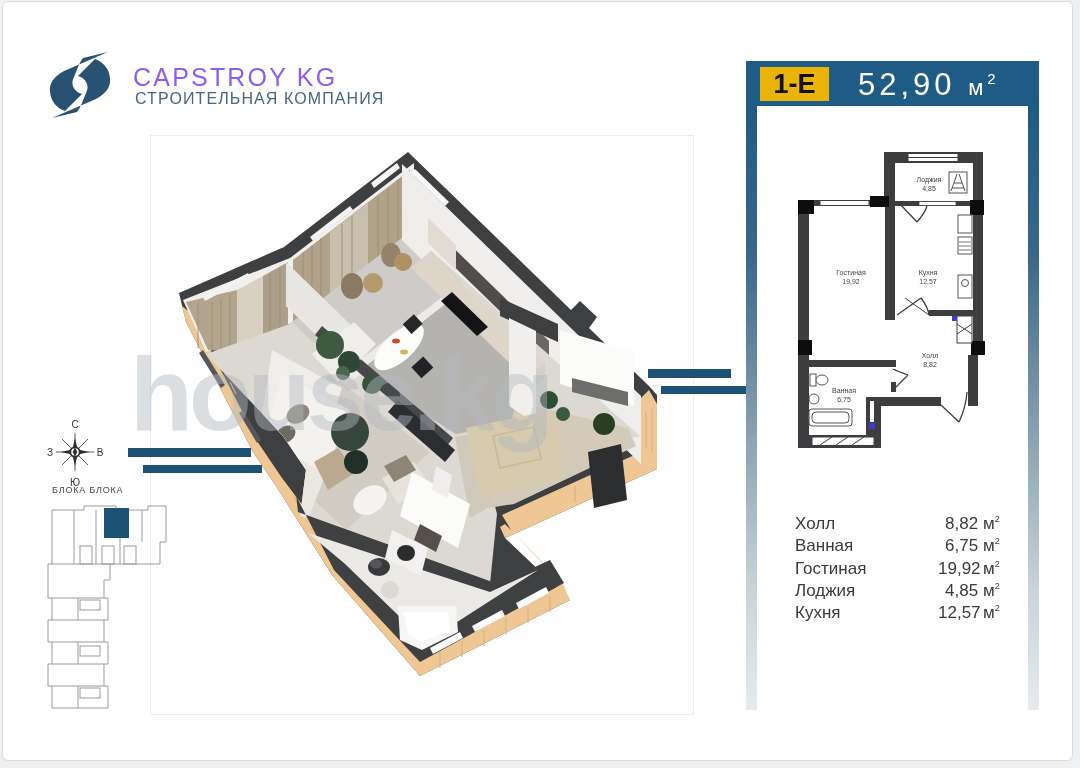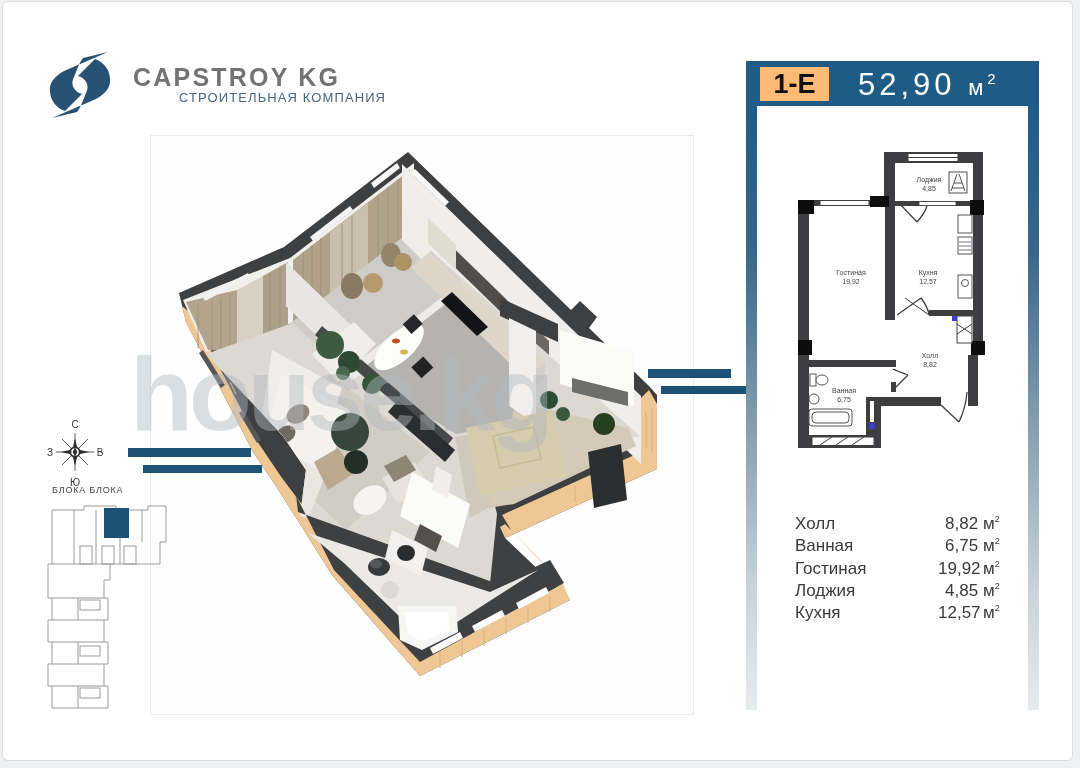--- a/index.html
+++ b/index.html
@@ -11,27 +11,27 @@
 
 <div class="abs" style="left:2px;top:1px;width:1071px;height:760px;background:#ffffff;border:1px solid #d9dbdd;border-radius:6px;box-sizing:border-box;"></div>
 
 <svg class="abs" style="left:49px;top:50px;" width="62" height="70" viewBox="0 0 62 70">
   <g fill="#275274">
     <path d="M59,2 L15,21 C4,27 0,34 1,42 C2,52 8,58 16,61 L33,44 C25,42 21,34 25,27 C28,20 30,13 34,8 Z"></path>
     <path d="M59,2 L15,21 C4,27 0,34 1,42 C2,52 8,58 16,61 L33,44 C25,42 21,34 25,27 C28,20 30,13 34,8 Z" transform="rotate(180 31 35)"></path>
   </g>
 </svg>
 
-<div class="abs" style="left:133px;top:63px;font-size:25px;font-weight:bold;letter-spacing:2.2px;color:#737373;">CAPSTROY KG</div>
-
-<div class="abs" style="left:135px;top:90px;font-size:13px;letter-spacing:1.1px;color:#47677e;margin-left:44px;">СТРОИТЕЛЬНАЯ КОМПАНИЯ</div>
+<div class="abs" style="left:133px;top:63px;font-size:25px;font-weight:normal;letter-spacing:2.2px;color:#8b5cf6;">CAPSTROY KG</div>
+
+<div class="abs" style="left:135px;top:90px;font-size:16px;letter-spacing:1.1px;color:#47677e;">СТРОИТЕЛЬНАЯ КОМПАНИЯ</div>
 
 <div class="abs" style="left:746px;top:61px;width:293px;height:45px;background:#1e5c85;"></div>
 
-<div class="abs" style="left:760px;top:67px;width:69px;height:34px;background:#fdba74;color:#111;font-size:27px;font-weight:bold;text-align:center;line-height:34px;">1-Е</div>
+<div class="abs" style="left:760px;top:67px;width:69px;height:34px;background:#eab308;color:#111;font-size:27px;font-weight:bold;text-align:center;line-height:34px;">1-Е</div>
 
 <div class="abs" style="left:858px;top:67px;width:170px;color:#ffffff;font-size:31px;font-weight:normal;letter-spacing:4px;">52,90 <span style="font-size:22px;">м</span><sup style="font-size:15px;">2</sup></div>
 
 <div class="abs" style="left:746px;top:104px;width:11px;height:606px;background:linear-gradient(#1e5c85,#3a678a 25%,#8aa2b2 55%,#c9d3d9 80%,#e6ebee);"></div>
 
 <div class="abs" style="left:1028px;top:104px;width:11px;height:606px;background:linear-gradient(#1e5c85,#3a678a 25%,#8aa2b2 55%,#c9d3d9 80%,#e6ebee);"></div>
 
 <div class="abs" style="left:128px;top:448px;width:123px;height:9px;background:#1c5375;z-index:5;"></div>
 
 <div class="abs" style="left:143px;top:465px;width:119px;height:8px;background:#1c5375;z-index:5;"></div>

